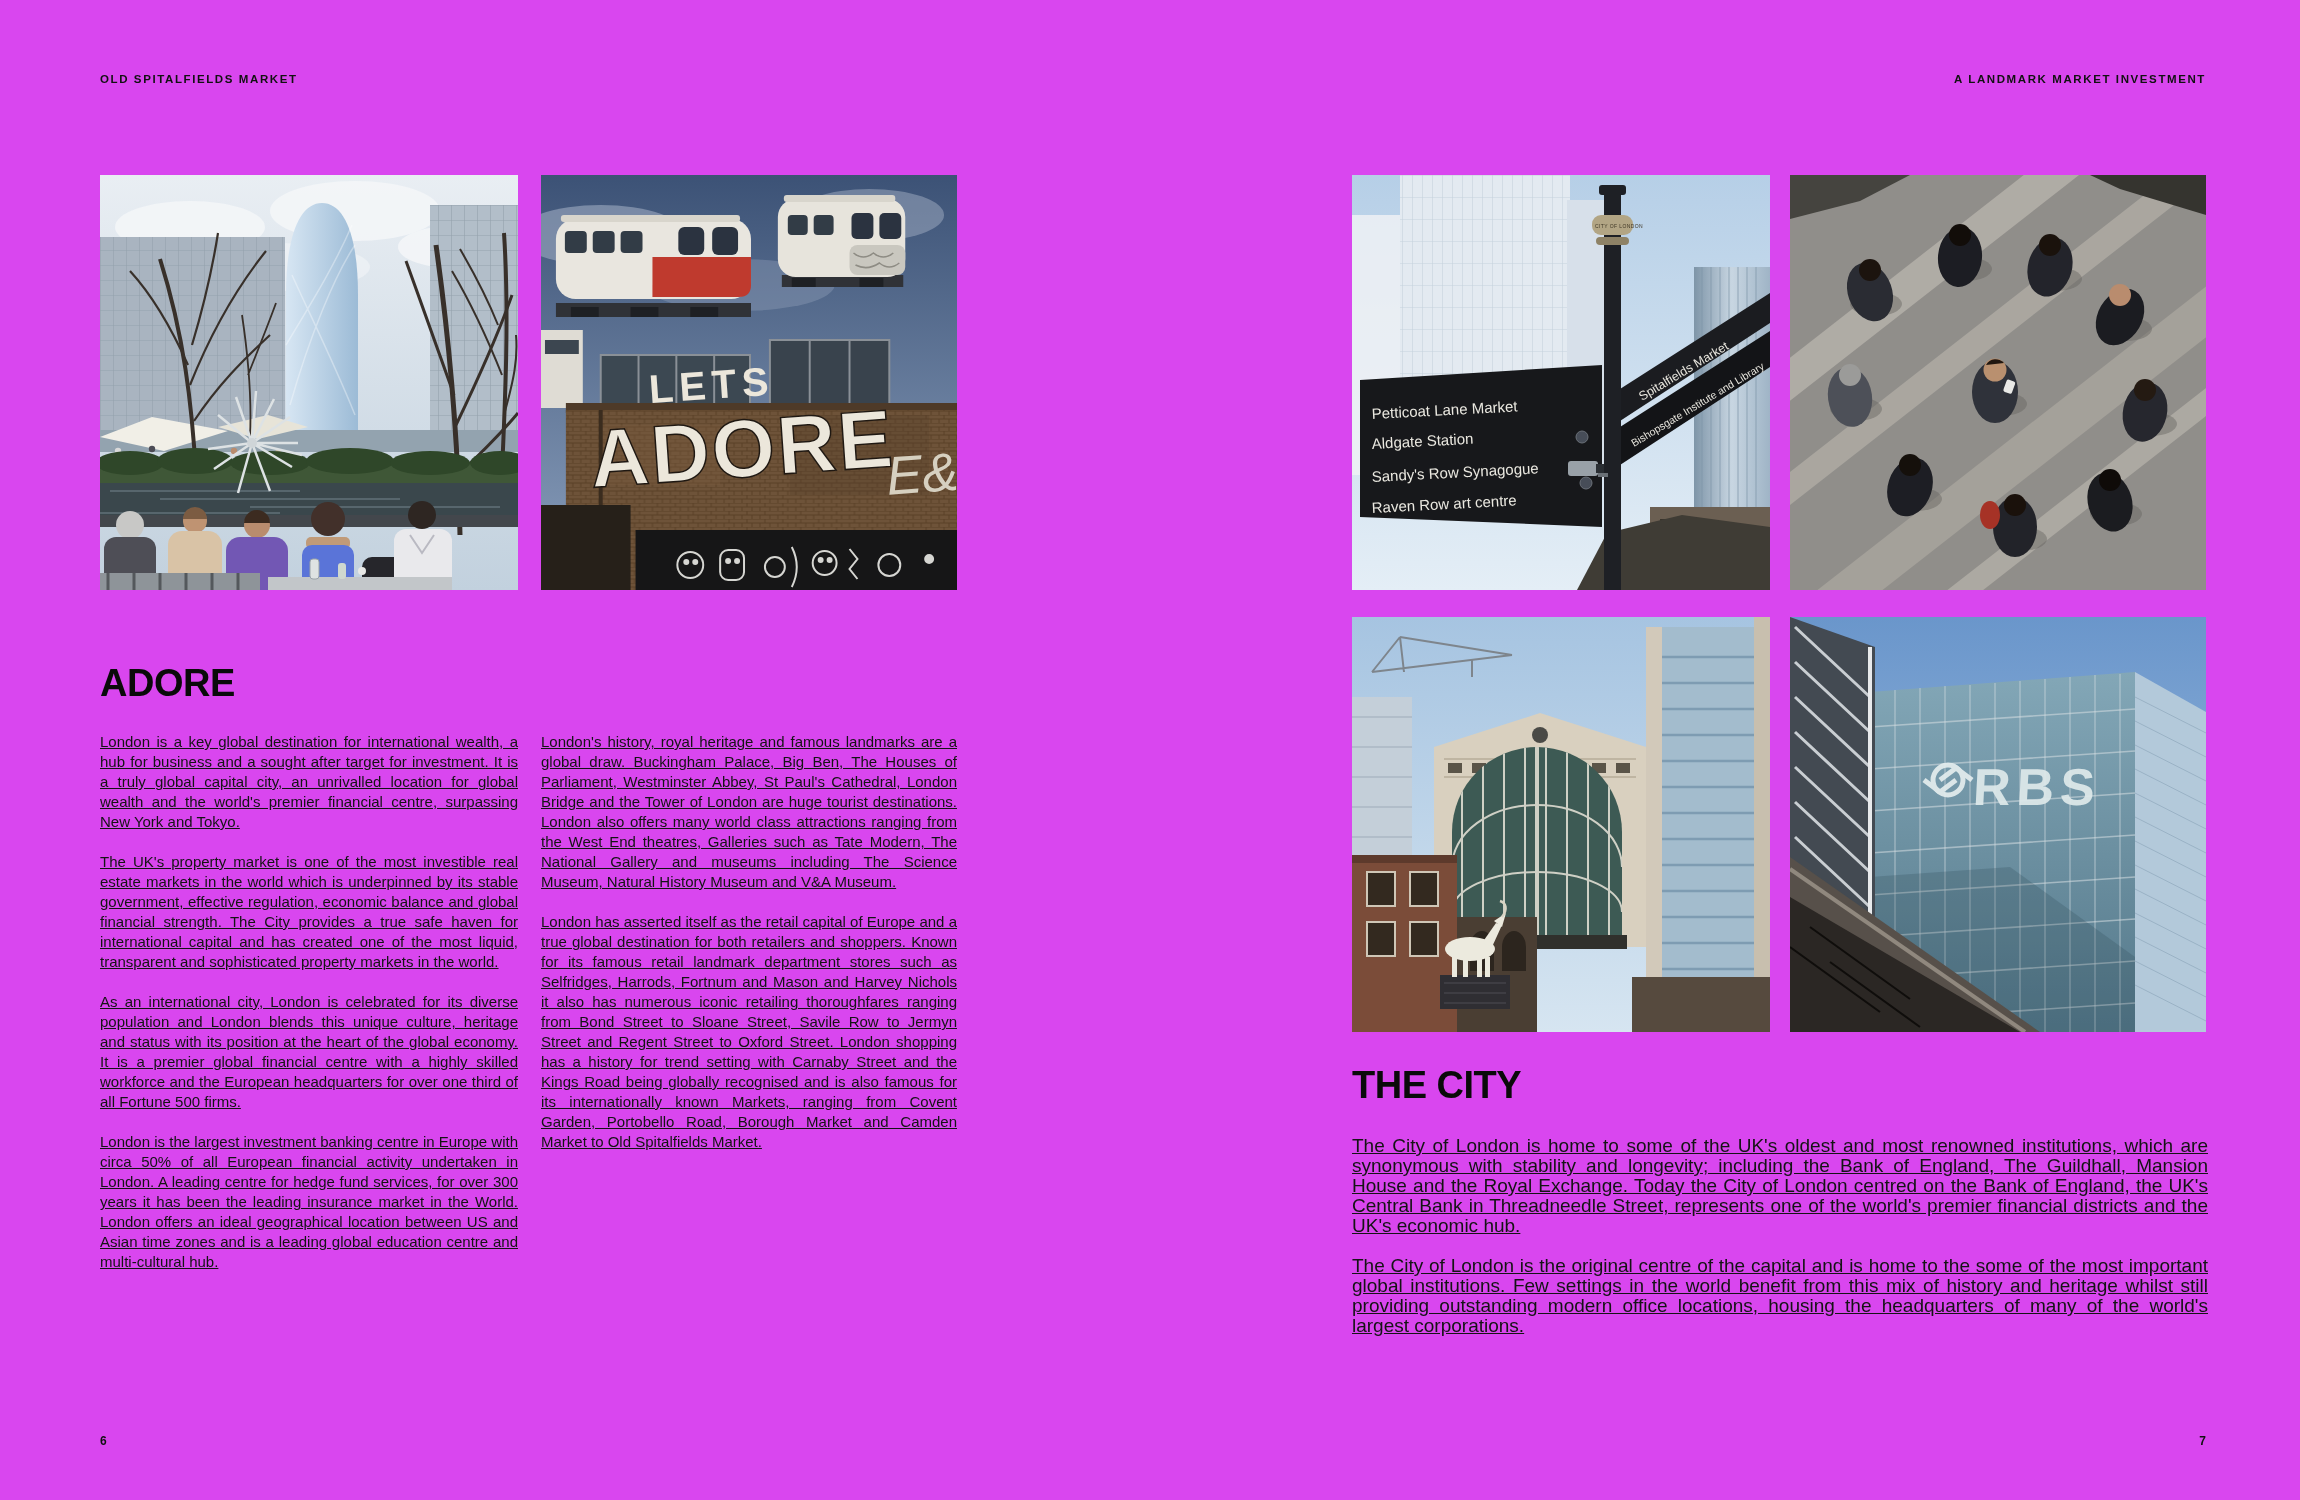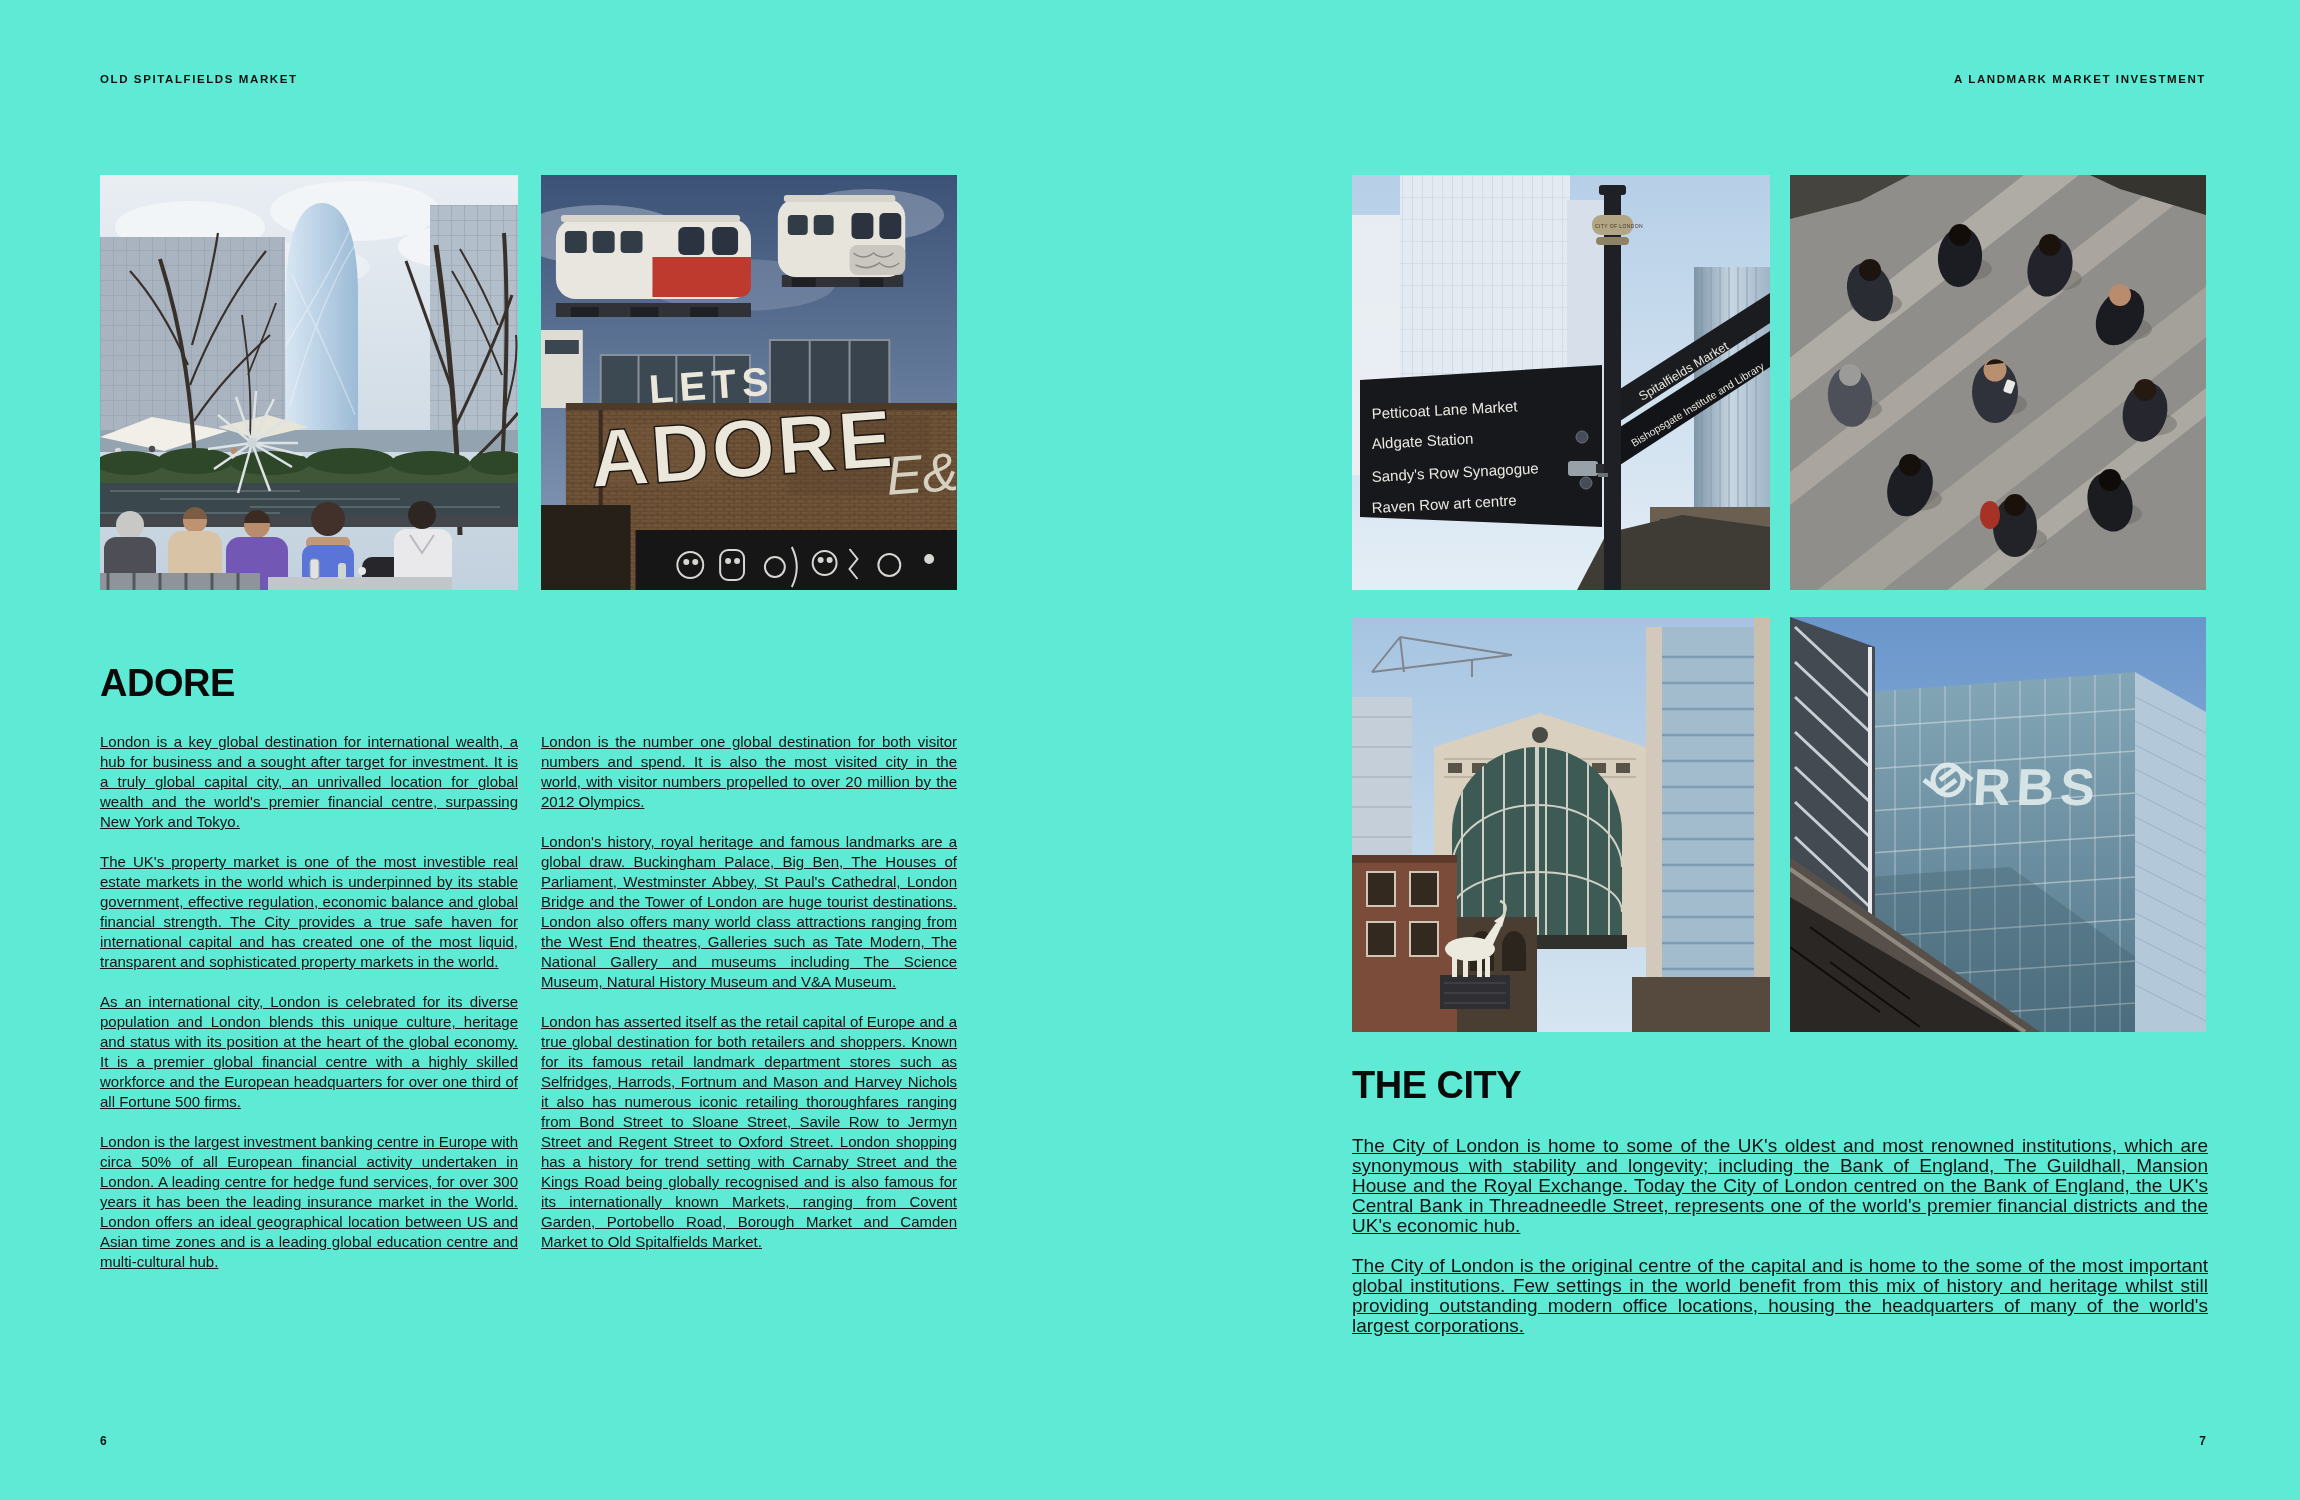--- a/index.html
+++ b/index.html
@@ -1,17 +1,17 @@
 <!DOCTYPE html>
 <html><head>
 <meta charset="utf-8">
 <style>
   html,body{margin:0;padding:0;background:#ffffff;}
   body{width:2300px;height:1500px;position:relative;font-family:"Liberation Sans",sans-serif;}
-  .spread{position:absolute;inset:0;background:#5eead4;}
+  .spread{position:absolute;inset:0;background:#d946ef;}
   .running-head{position:absolute;top:73px;font-size:11.5px;font-weight:700;letter-spacing:1.6px;color:#111;white-space:nowrap;}
   .headline{position:absolute;font-size:38px;font-weight:700;letter-spacing:-0.5px;color:#0a0a0a;line-height:1;}
   .bodycol{position:absolute;font-size:15px;line-height:20px;color:#141414;text-align:justify;}
   .bodycol p{margin:0 0 20px 0;text-decoration:underline;}
   .wide{font-size:19px;}
   .pagenum{position:absolute;top:1434px;font-size:12px;font-weight:700;color:#111;}
   .photo{position:absolute;overflow:hidden;background:#dfe5ea;}
   .photo svg{display:block;width:100%;height:100%;}
   svg text{font-family:"Liberation Sans",sans-serif;}
 </style>
@@ -470,21 +470,20 @@
   </div>
 
   <div class="headline" style="left:100px;top:664px;">ADORE</div>
   <div class="bodycol" style="left:100px;top:732px;width:418px;">
     <p>London is a key global destination for international wealth, a hub for business and a sought after target for investment. It is a truly global capital city, an unrivalled location for global wealth and the world's premier financial centre, surpassing New York and Tokyo.</p>
     <p>The UK's property market is one of the most investible real estate markets in the world which is underpinned by its stable government, effective regulation, economic balance and global financial strength. The City provides a true safe haven for international capital and has created one of the most liquid, transparent and sophisticated property markets in the world.</p>
     <p>As an international city, London is celebrated for its diverse population and London blends this unique culture, heritage and status with its position at the heart of the global economy. It is a premier global financial centre with a highly skilled workforce and the European headquarters for over one third of all Fortune 500 firms.</p>
     <p>London is the largest investment banking centre in Europe with circa 50% of all European financial activity undertaken in London. A leading centre for hedge fund services, for over 300 years it has been the leading insurance market in the World. London offers an ideal geographical location between US and Asian time zones and is a leading global education centre and multi-cultural hub.</p>
   </div>
   <div class="bodycol" style="left:541px;top:732px;width:416px;">
-    <p>London is the number one global destination for both visitor numbers and spend. It is also the most visited city in the world, with visitor numbers propelled to over 20 million by the 2012 Olympics.</p>
     <p>London's history, royal heritage and famous landmarks are a global draw. Buckingham Palace, Big Ben, The Houses of Parliament, Westminster Abbey, St Paul's Cathedral, London Bridge and the Tower of London are huge tourist destinations. London also offers many world class attractions ranging from the West End theatres, Galleries such as Tate Modern, The National Gallery and museums including The Science Museum, Natural History Museum and V&amp;A Museum.</p>
     <p>London has asserted itself as the retail capital of Europe and a true global destination for both retailers and shoppers. Known for its famous retail landmark department stores such as Selfridges, Harrods, Fortnum and Mason and Harvey Nichols it also has numerous iconic retailing thoroughfares ranging from Bond Street to Sloane Street, Savile Row to Jermyn Street and Regent Street to Oxford Street. London shopping has a history for trend setting with Carnaby Street and the Kings Road being globally recognised and is also famous for its internationally known Markets, ranging from Covent Garden, Portobello Road, Borough Market and Camden Market to Old Spitalfields Market.</p>
   </div>
 
   <div class="headline" style="left:1352px;top:1066px;">THE CITY</div>
   <div class="bodycol wide" style="left:1352px;top:1136px;width:856px;">
     <p>The City of London is home to some of the UK's oldest and most renowned institutions, which are synonymous with stability and longevity; including the Bank of England, The Guildhall, Mansion House and the Royal Exchange. Today the City of London centred on the Bank of England, the UK's Central Bank in Threadneedle Street, represents one of the world's premier financial districts and the UK's economic hub.</p>
     <p>The City of London is the original centre of the capital and is home to the some of the most important global institutions. Few settings in the world benefit from this mix of history and heritage whilst still providing outstanding modern office locations, housing the headquarters of many of the world's largest corporations.</p>
   </div>
 

